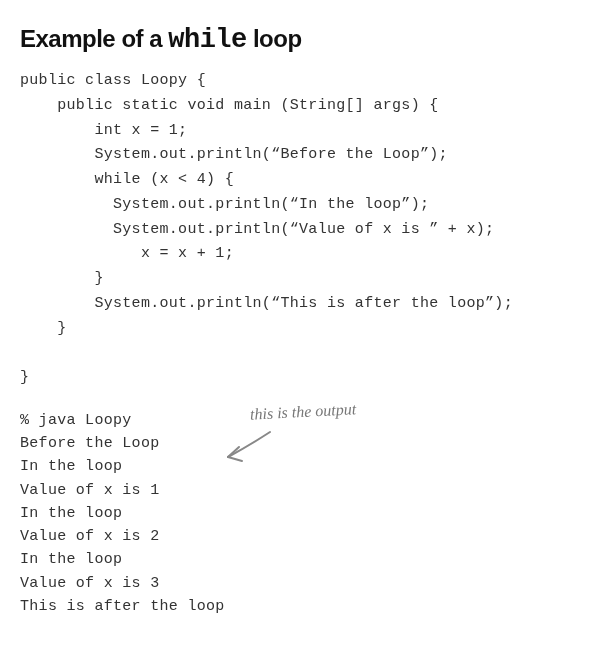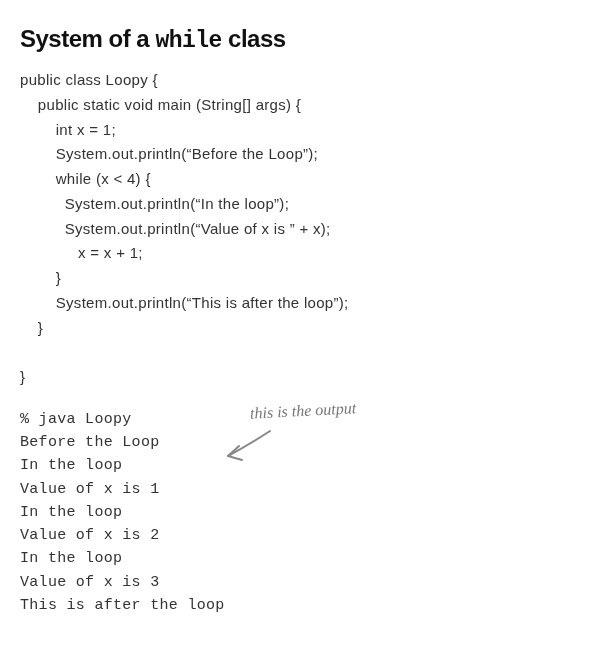--- a/index.html
+++ b/index.html
@@ -16,27 +16,27 @@
       font-family: "Trebuchet MS", "Arial Black", sans-serif;
       font-weight: 900;
       font-size: 24px;
       margin: 0 0 14px 0;
       letter-spacing: -0.5px;
       color: #111;
     }
     .title .kw {
       font-family: "Courier New", monospace;
       font-weight: bold;
-      font-size: 23px;
+      font-size: 27px;
     }
     .code-block {
       white-space: pre;
       line-height: 1.65;
       margin: 0;
-      font-family: Liberation Sans, sans-serif;
+      font-family: Liberation Mono, monospace;
       letter-spacing: 0.3px;
     }
     .output-container {
       position: relative;
       margin-top: 18px;
     }
     .output-block {
       white-space: pre;
       line-height: 1.55;
       font-family: "Courier New", monospace;
@@ -67,21 +67,21 @@
       stroke-width: 2;
       fill: none;
       stroke-linecap: round;
       stroke-linejoin: round;
     }
   </style>
 </head>
 <body>
 
 <h2 class="title">
-  <span>System of a </span><span class="kw">while</span><span> class</span>
+  <span>Example of a </span><span class="kw">while</span><span> loop</span>
 </h2>
 
 <pre class="code-block">public class Loopy {
     public static void main (String[] args) {
         int x = 1;
         System.out.println(“Before the Loop”);
         while (x &lt; 4) {
           System.out.println(“In the loop”);
           System.out.println(“Value of x is ” + x);
              x = x + 1;

